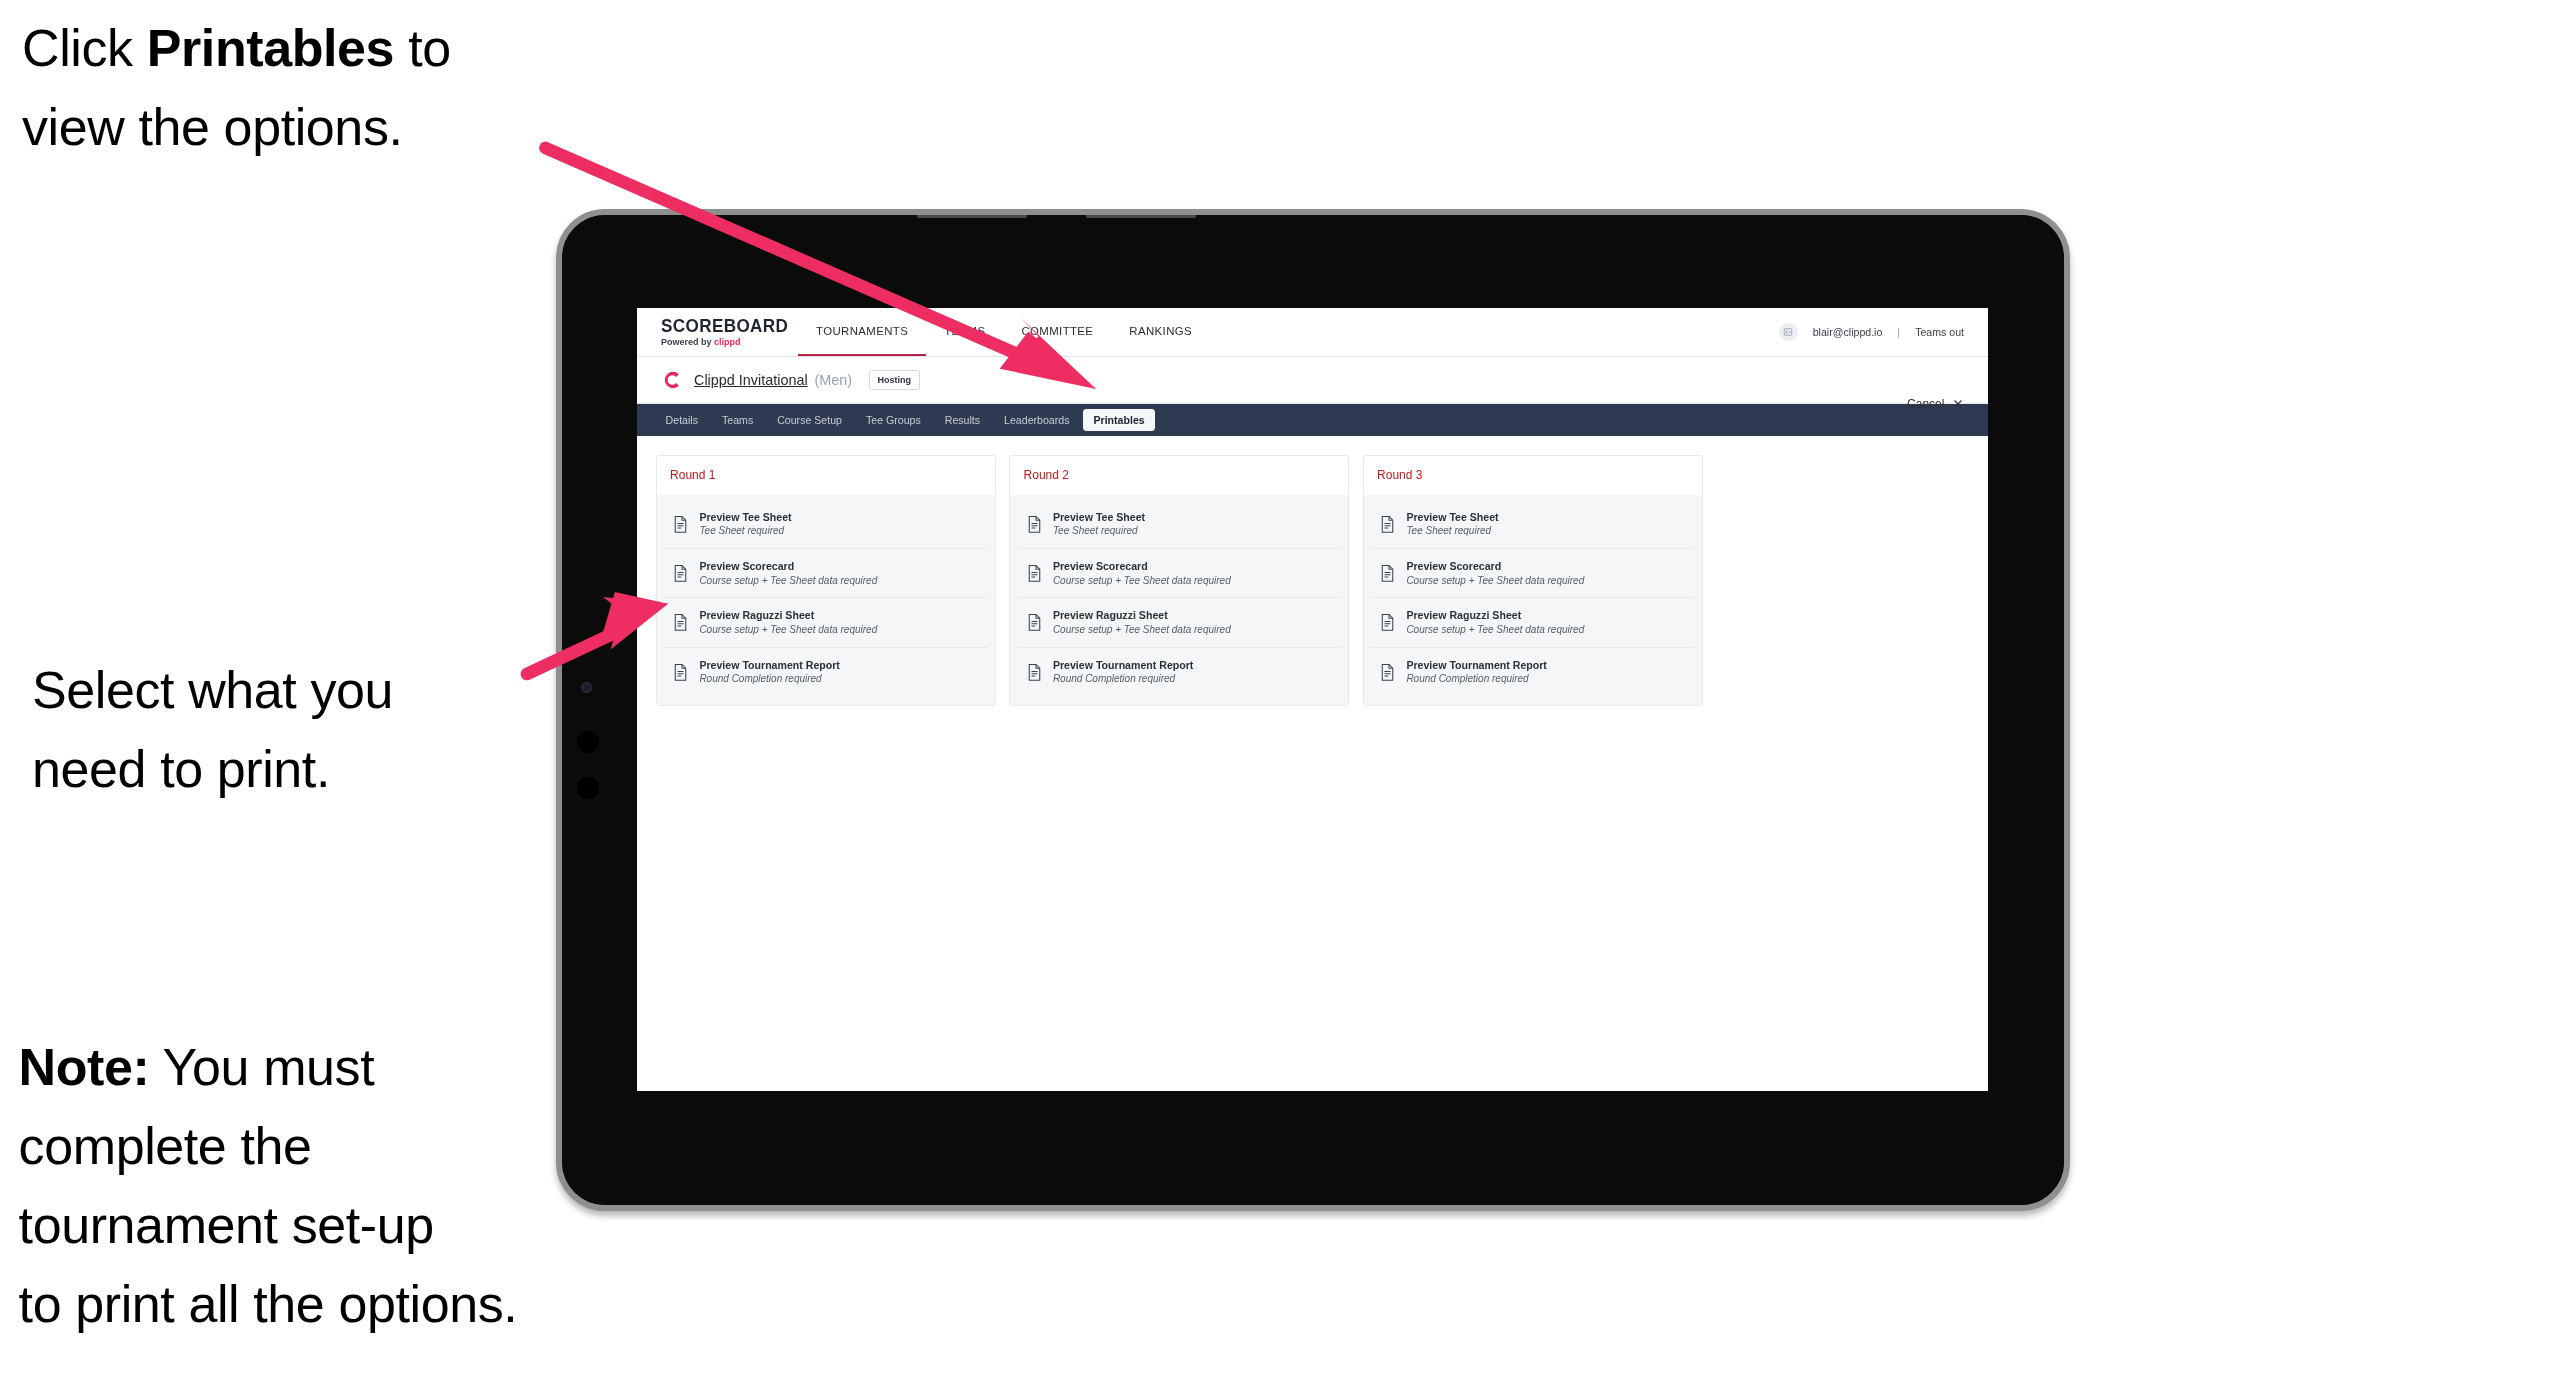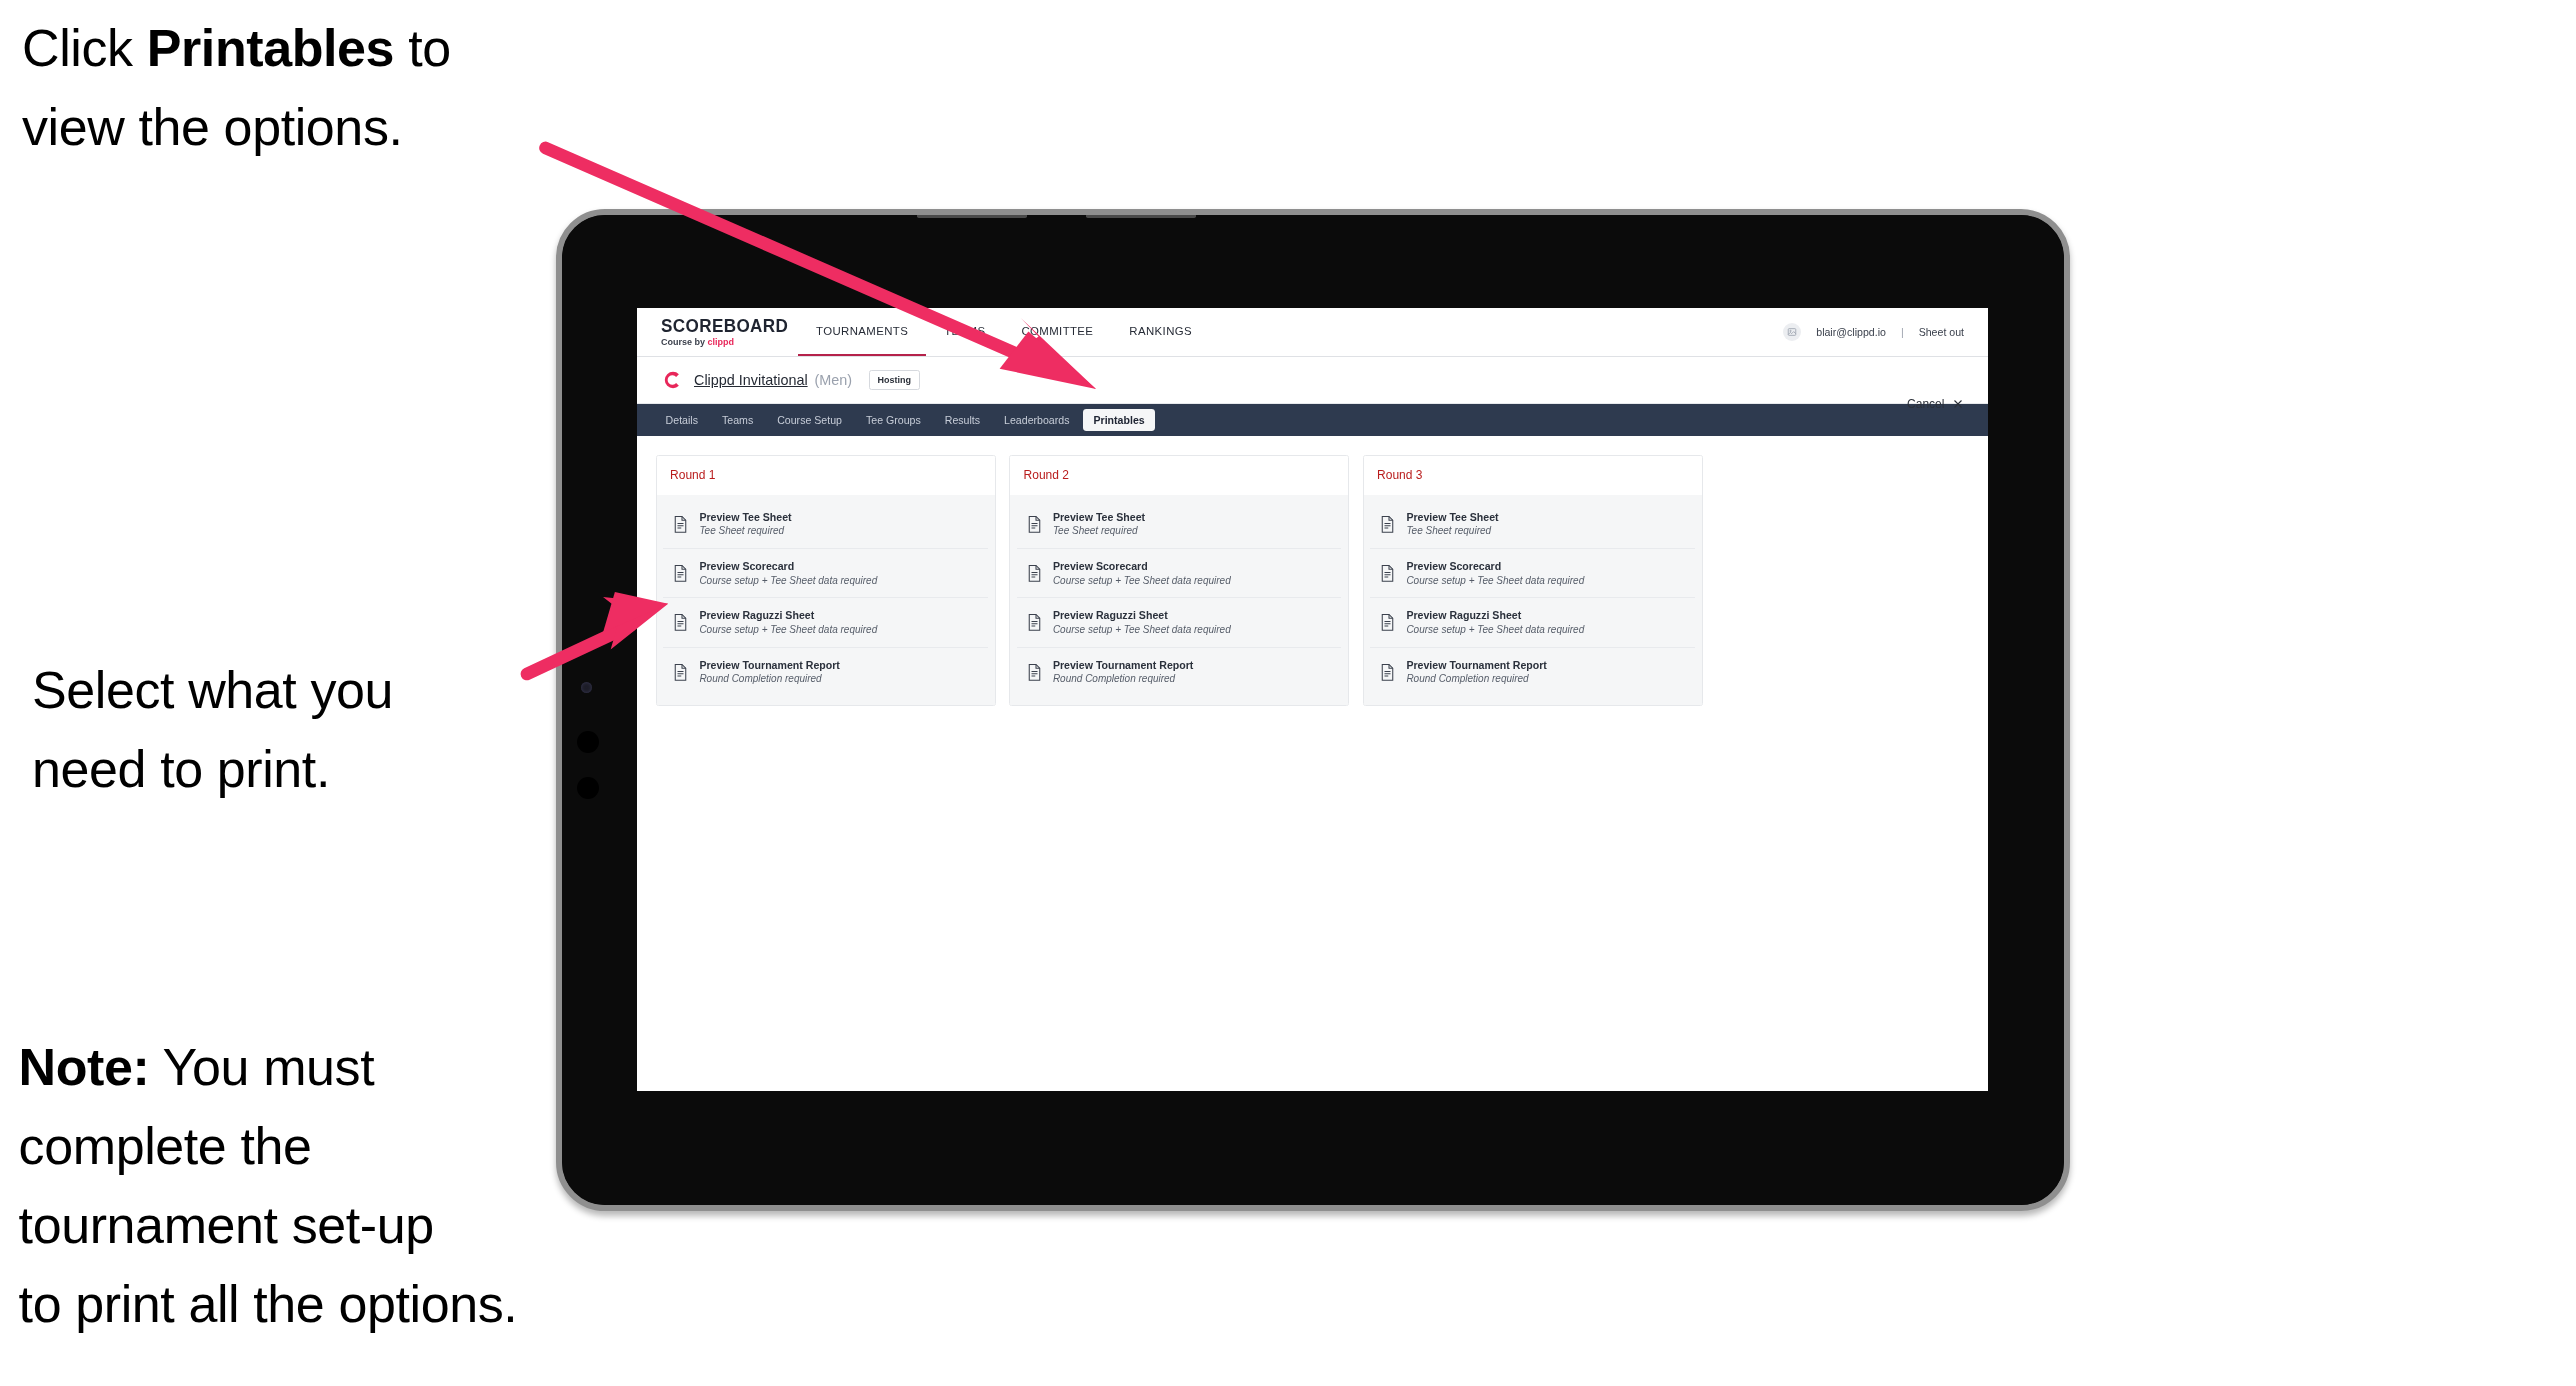--- a/index.html
+++ b/index.html
@@ -327,21 +327,21 @@
     <div class="device-btn" id="device-btn-volume-up"></div>
     <div class="device-btn" id="device-btn-volume-down"></div>
   </div>
 </div>
 
 <div id="app">
 
   <div id="brandbar">
     <div id="brand-logo-wrap">
       <div id="brand-title">SCOREBOARD</div>
-      <div id="brand-sub"><span>Course by </span><span class="clippd-word">clippd</span></div>
+      <div id="brand-sub"><span>Powered by </span><span class="clippd-word">clippd</span></div>
     </div>
 
     <div id="mainnav">
       <div class="mainnav-item active">
           <span>TOURNAMENTS</span>
         </div>
       <div class="mainnav-item">
           <span>TEAMS</span>
         </div>
       <div class="mainnav-item">
@@ -355,21 +355,21 @@
     <div id="account">
       <div id="avatar">
         <svg width="10" height="10" viewBox="0 0 24 24" fill="none" stroke="#9aa1ad" stroke-width="2">
           <rect x="3" y="4" width="18" height="16" rx="2"></rect>
             <circle cx="8.5" cy="9.5" r="1.6"></circle>
             <path d="M21 16l-5-5-5 5-3-3-5 5"></path>
         </svg>
       </div>
       <span>blair@clippd.io</span>
       <span id="account-sep">|</span>
-      <span id="signout">Sheet out</span>
+      <span id="signout">Teams out</span>
     </div>
   </div>
 
   <div id="tourney-row">
     <svg id="tourney-logo" viewBox="0 0 32 32">
       <path d="M26 7.5A12 12 0 1 0 26 24.5L22 20.5A7 7 0 1 1 22 11.5Z" fill="#e8275a"></path>
     </svg>
     <span id="tourney-name">Clippd Invitational</span>
     <span id="tourney-gender">(Men)</span>
     <span id="hosting-badge">Hosting</span>

